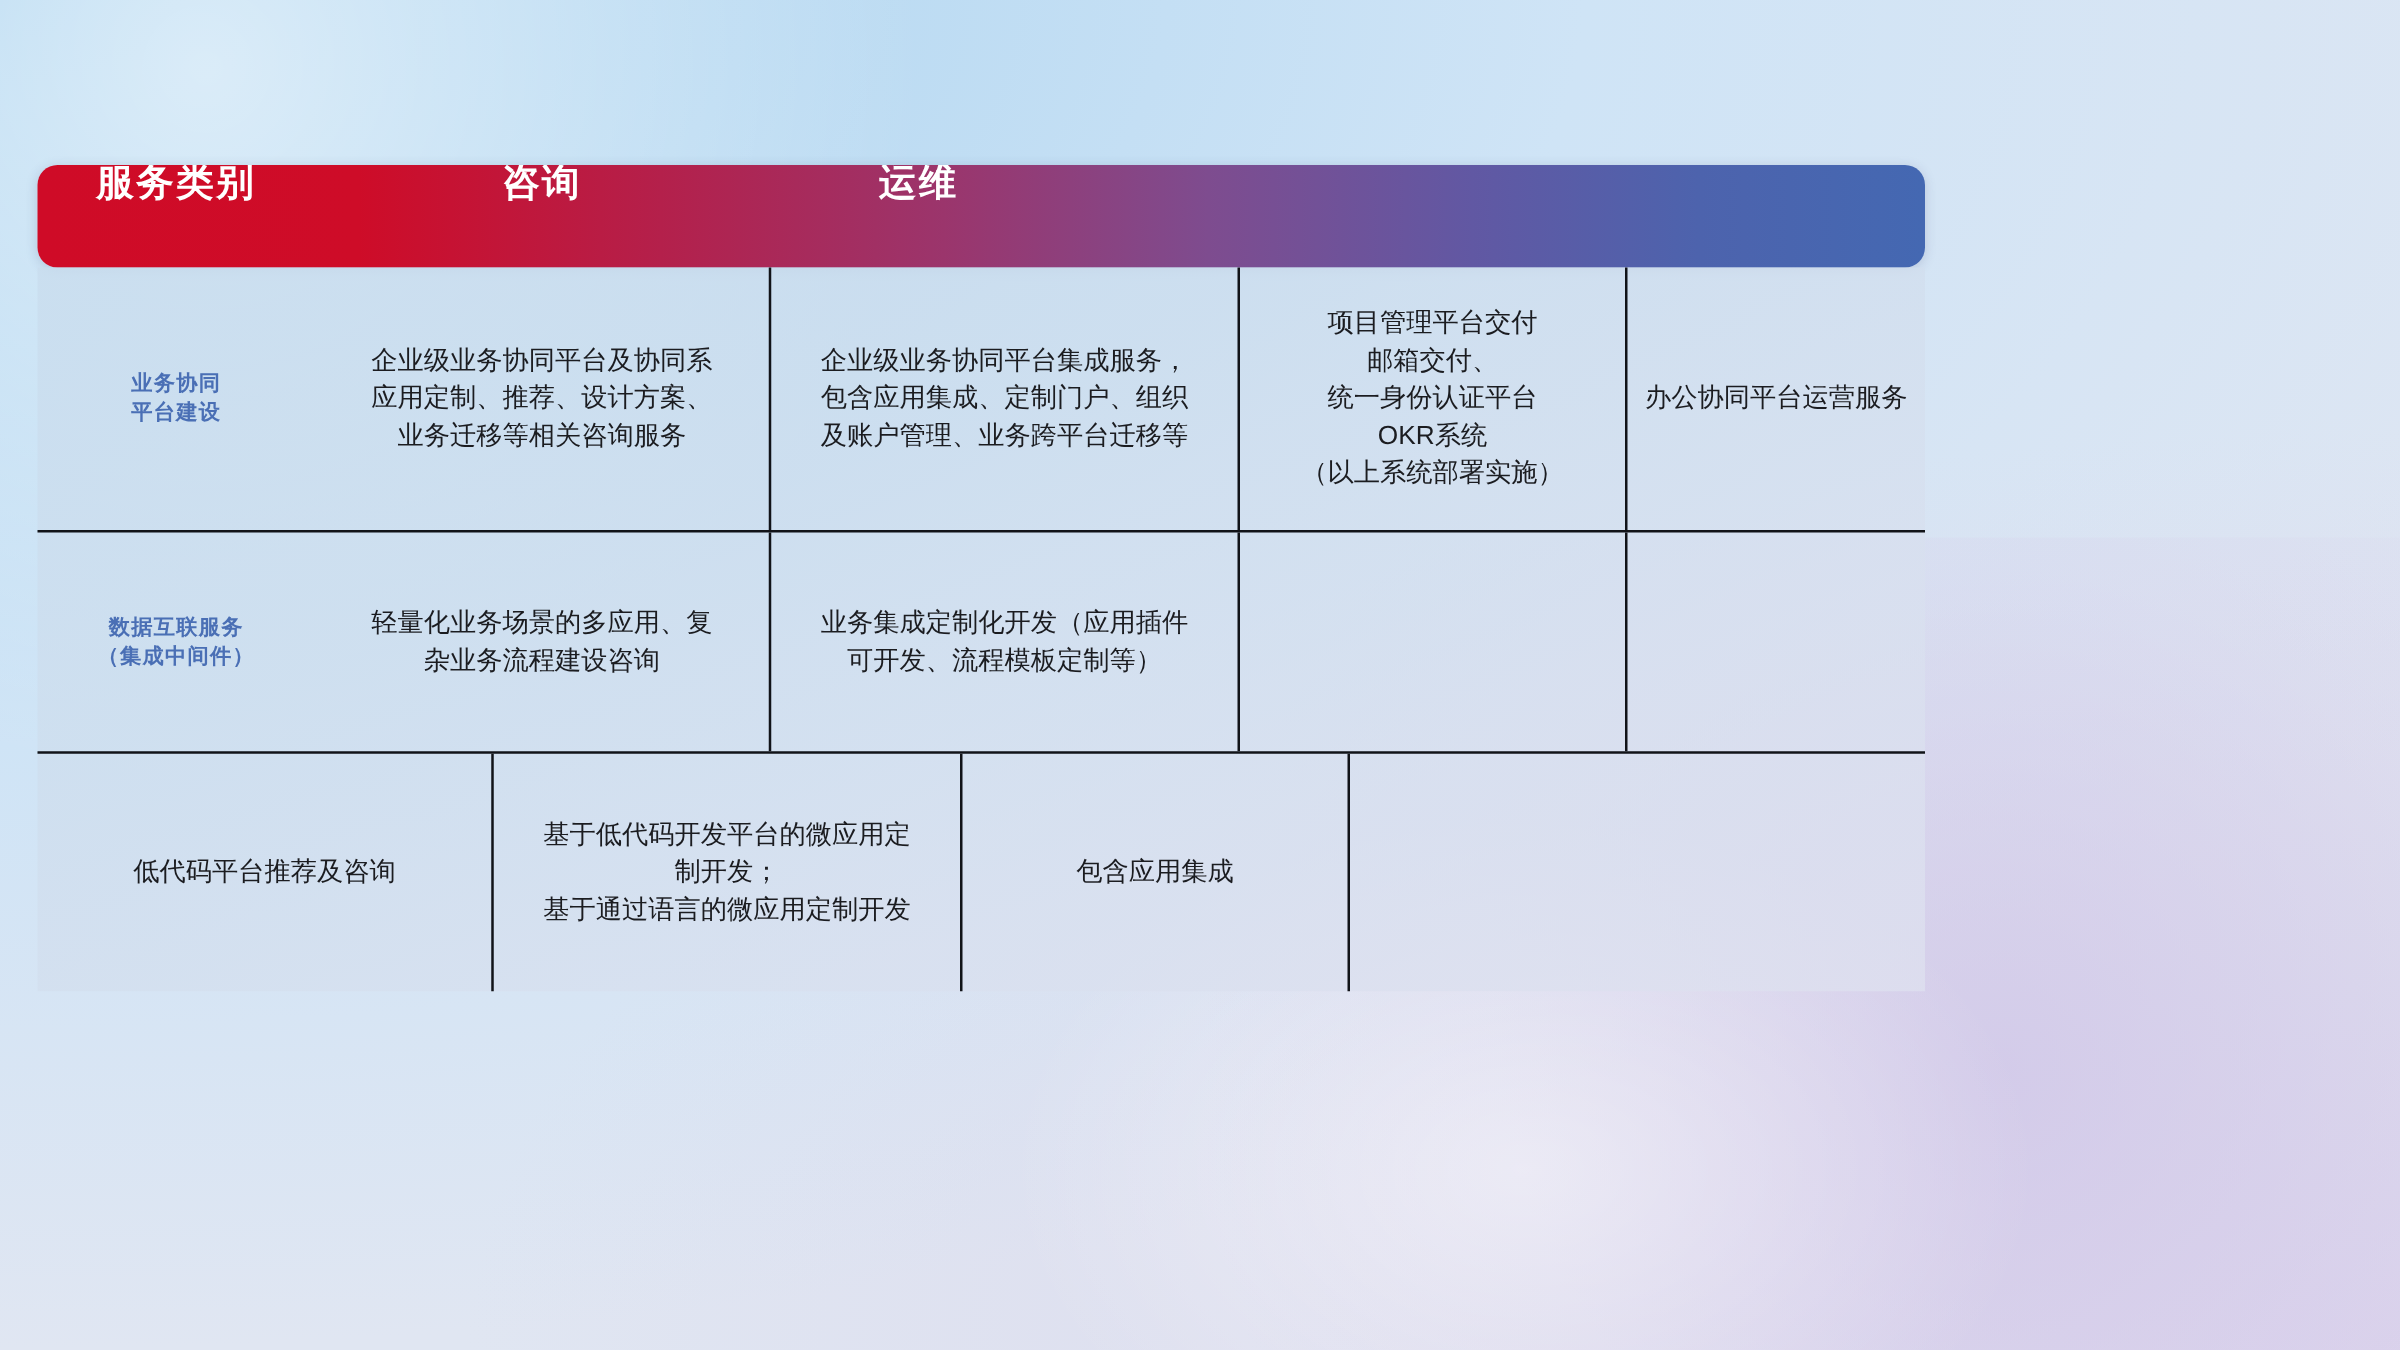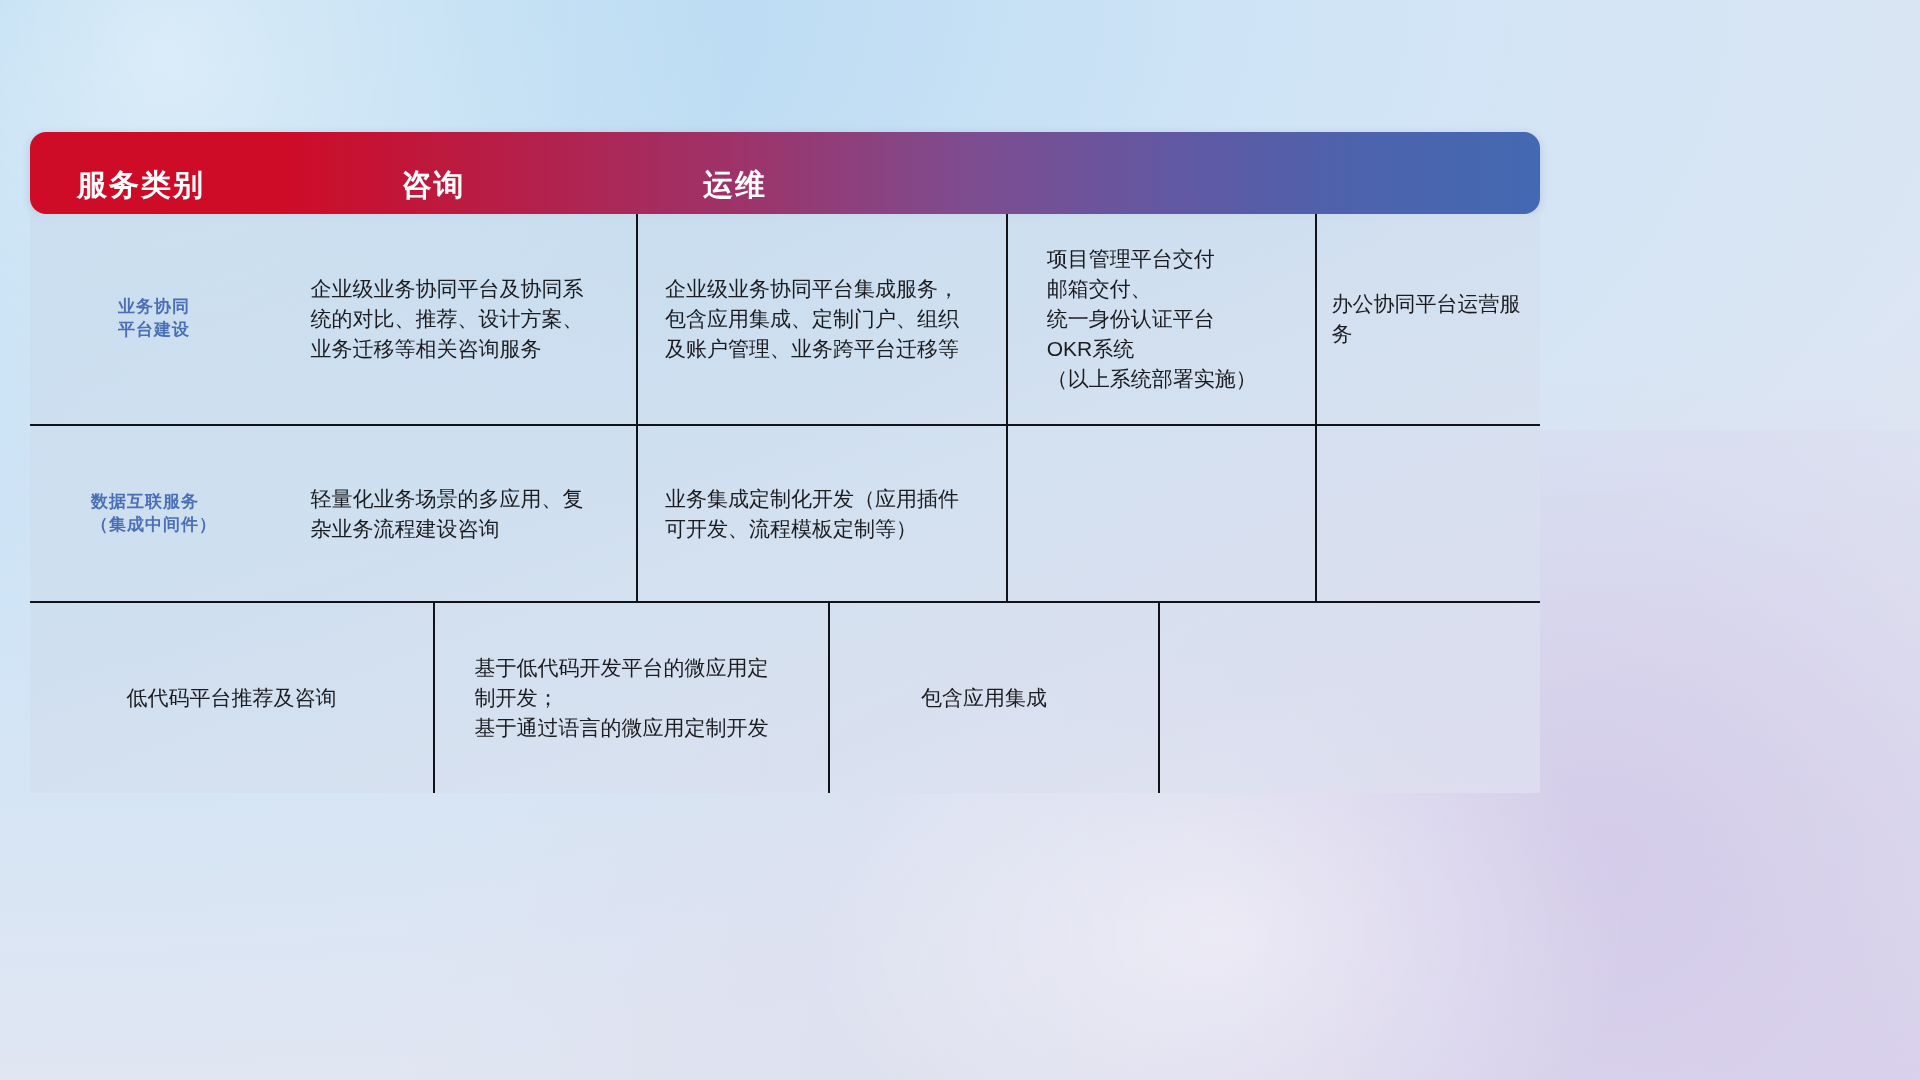--- a/index.html
+++ b/index.html
@@ -62,21 +62,21 @@
     background: linear-gradient(90deg,
         #cf0b27 0%,
         #ce0c28 17%,
         #b4204b 33%,
         #9b356c 48%,
         #7e4c8f 62%,
         #6158a3 76%,
         #4d63ad 88%,
         #4468b2 100%);
     display: flex;
-    align-items: flex-end;
+    align-items: flex-start;
     box-shadow: 0 2px 9px rgba(60,60,110,0.18);
     overflow: hidden;
   }
   #table-header .hcell {
     color: #ffffff;
     font-size: 30px;
     font-weight: bold;
     letter-spacing: 2px;
     text-align: center;
     padding-bottom: 14px;
@@ -98,26 +98,26 @@
     display: flex;
     position: relative;
   }
   .trow + .trow { border-top: 2px solid #111318; }
 
   .tcell {
     box-sizing: border-box;
     display: flex;
     align-items: center;
     justify-content: center;
+    text-align: center;
     padding: 13px 14px;
     font-size: 21px;
     line-height: 1.42;
     color: #1b1c20;
     white-space: pre-line;
-    margin-left: 20px;
   }
   .tcell.bordered { border-left: 2px solid #111318; }
   .tcell.catlabel {
     color: #4a6fb5;
     font-weight: bold;
     font-size: 17px;
     line-height: 1.35;
     letter-spacing: 1px;
   }
 
@@ -147,21 +147,21 @@
     <div class="hcell c1">咨询</div>
     <div class="hcell c4">运维</div>
   </div>
 
   <div id="table-body">
 
     <div class="trow r0">
       <div class="tcell c0 catlabel">业务协同
 平台建设</div>
       <div class="tcell c1">企业级业务协同平台及协同系
-统的对比、推荐、设计方案、
+应用定制、推荐、设计方案、
 业务迁移等相关咨询服务</div>
       <div class="tcell c2 bordered">企业级业务协同平台集成服务，
 包含应用集成、定制门户、组织
 及账户管理、业务跨平台迁移等</div>
       <div class="tcell c3 bordered">项目管理平台交付
 邮箱交付、
 统一身份认证平台
 OKR系统
 （以上系统部署实施）</div>
       <div class="tcell c4 bordered">办公协同平台运营服务</div>

